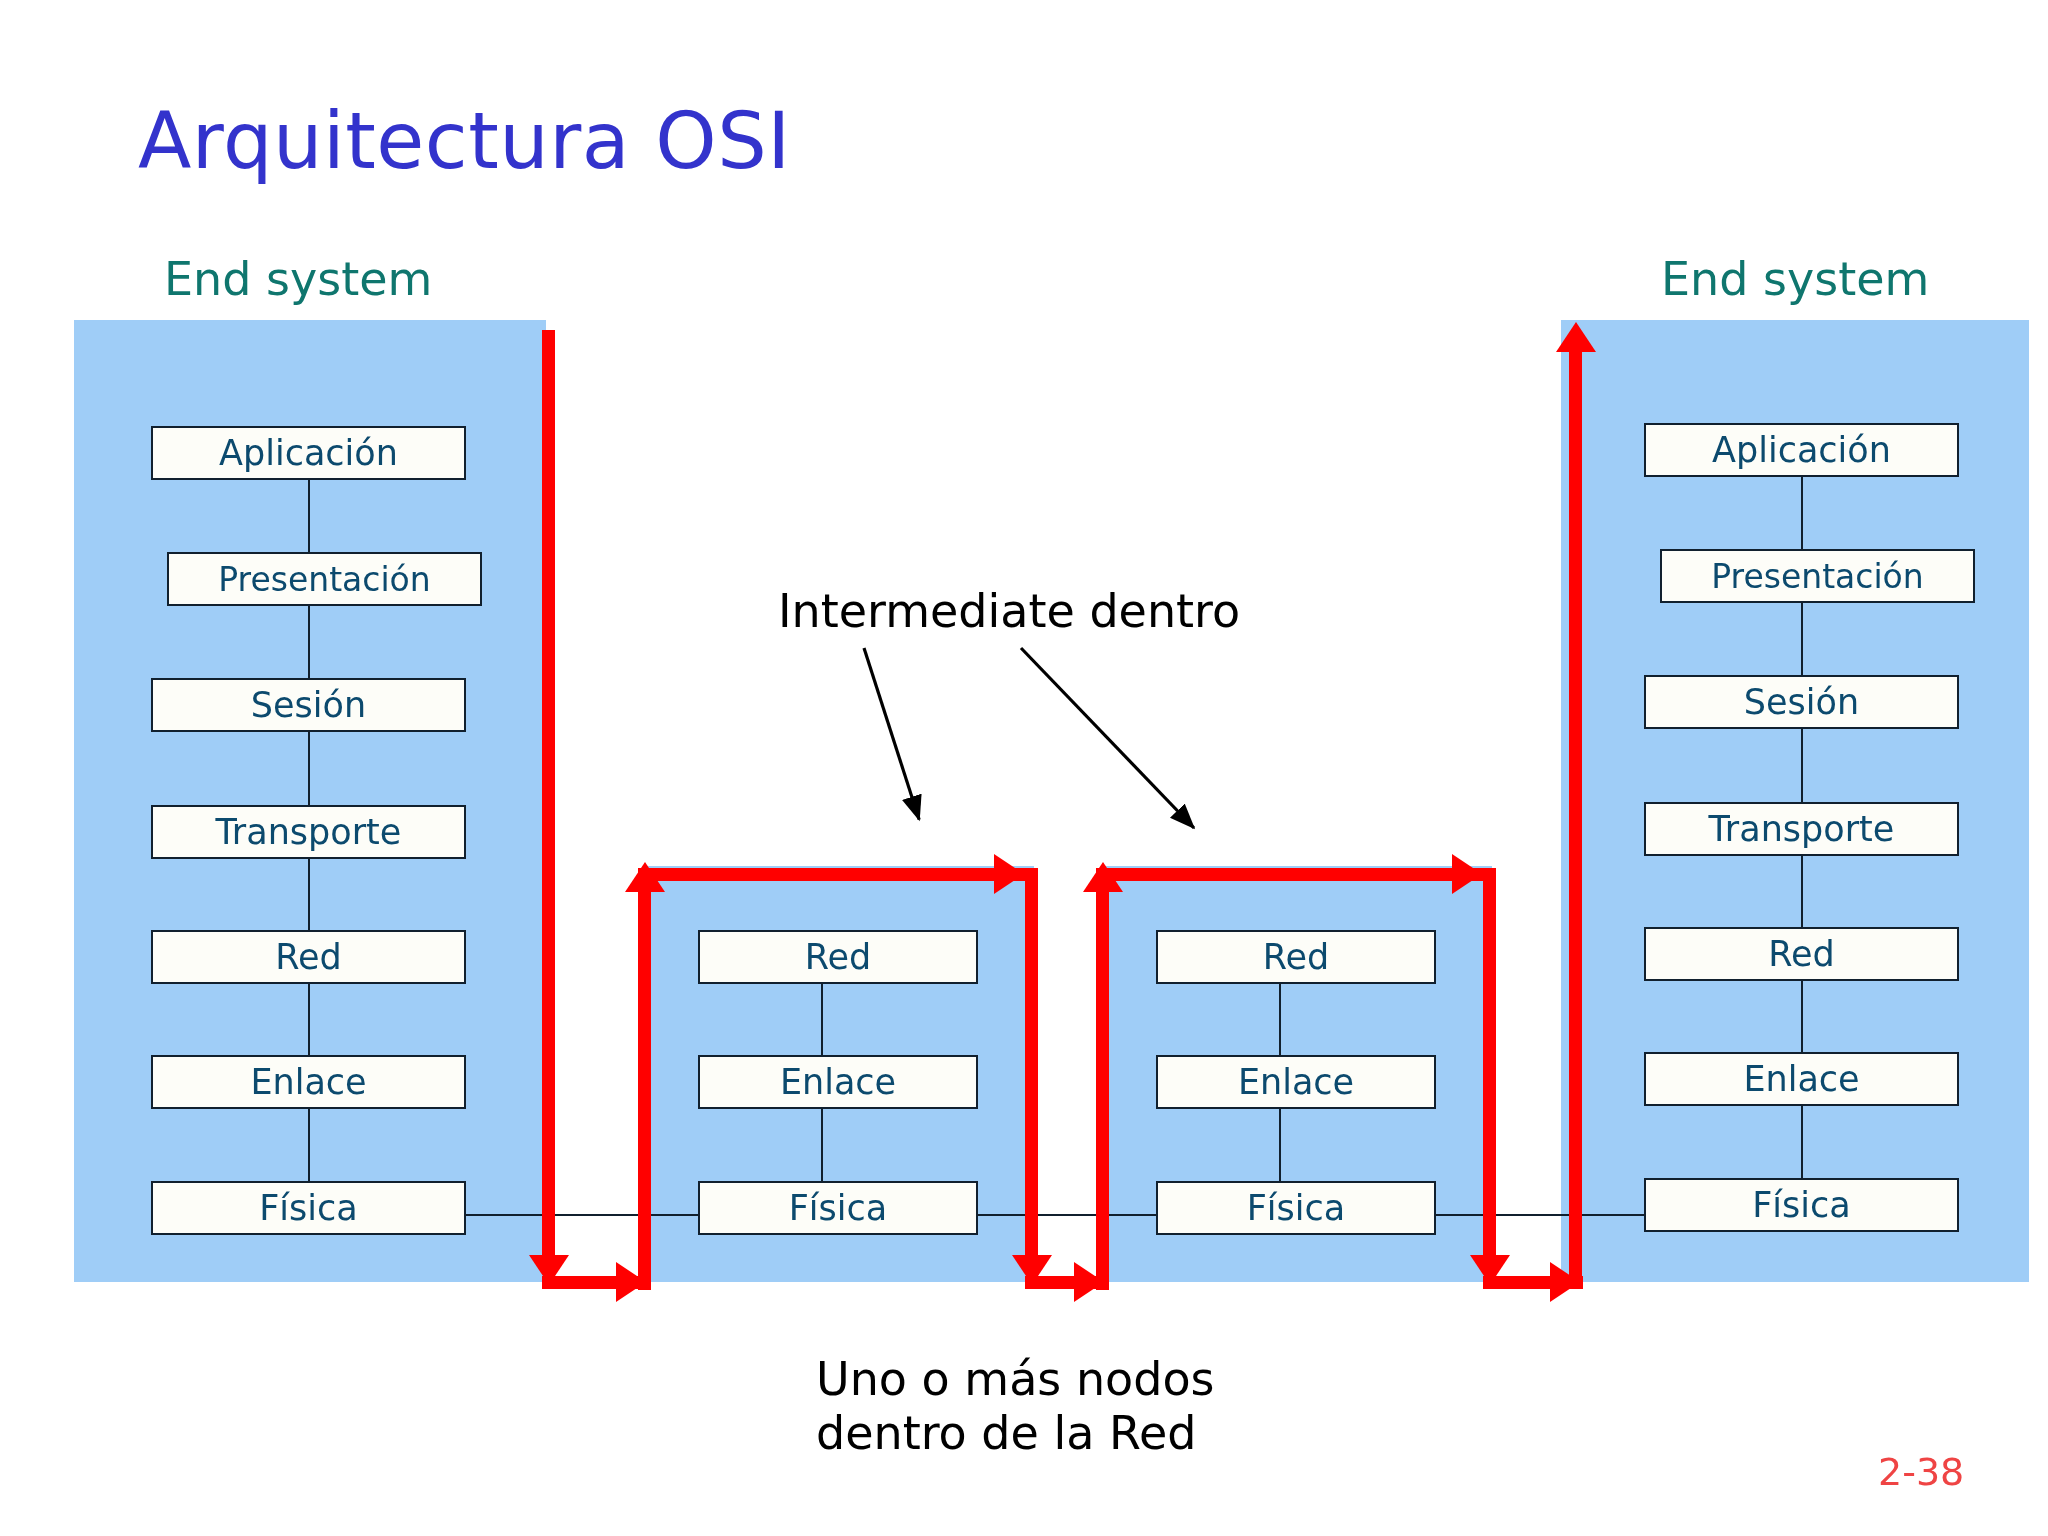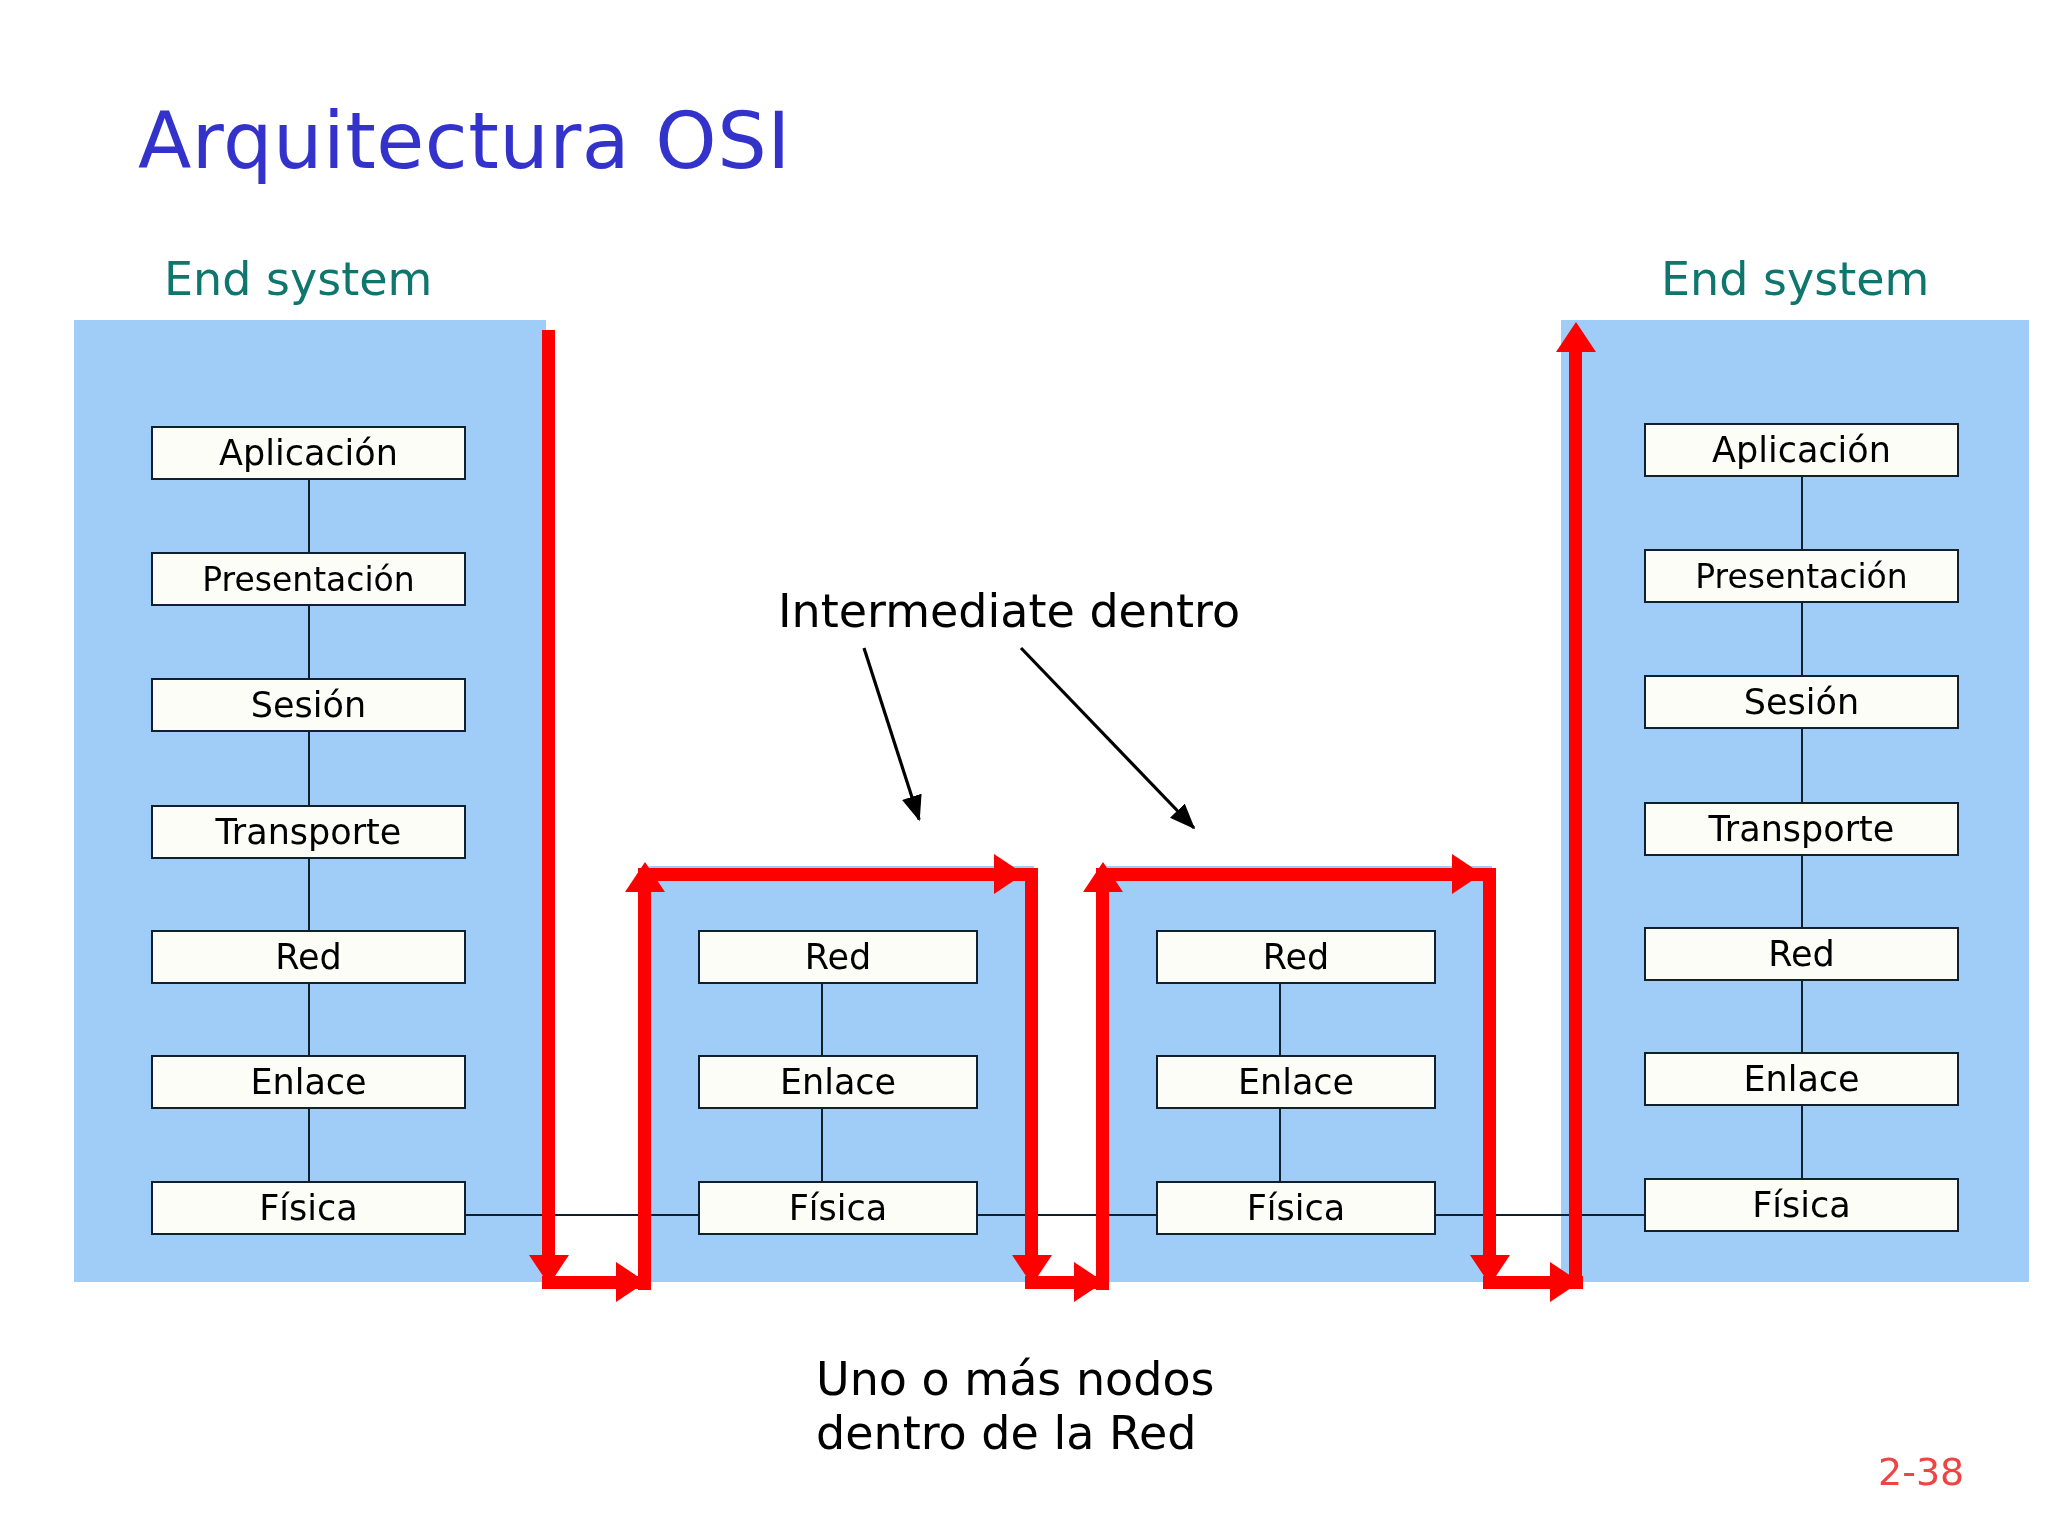--- a/index.html
+++ b/index.html
@@ -18,22 +18,22 @@
   #endlabel-right{left:1645px;top:252px;}
 
   .syspanel{position:absolute;background:#9FCDF7;}
   #panel-left{left:58px;top:320px;width:472px;height:962px;}
   #panel-right{left:1545px;top:320px;width:468px;height:962px;}
   #panel-mid1{left:628px;top:866px;width:390px;height:416px;}
   #panel-mid2{left:1086px;top:866px;width:390px;height:416px;}
 
   .layerbox{position:absolute;background:#FDFDF8;border:2.5px solid #11202e;
             box-sizing:border-box;display:flex;align-items:center;
-            justify-content:center;font-size:35px;color:#000000;white-space:nowrap;}
-  .layerbox.sm{font-size:33px;}
+            justify-content:center;font-size:35px;color:#0c4a6e;white-space:nowrap;}
+  .layerbox.sm{font-size:33px;margin-left:16px;}
 
   .vlink{position:absolute;background:#11202e;width:2px;}
   .hlink{position:absolute;background:#11202e;height:2px;}
 
   
   .rv{position:absolute;background:#FF0000;width:13px;}
   .rh{position:absolute;background:#FF0000;height:13px;}
   .ahead{position:absolute;width:0;height:0;}
   .ahead.down{border-left:20px solid transparent;border-right:20px solid transparent;
               border-top:30px solid #FF0000;}

